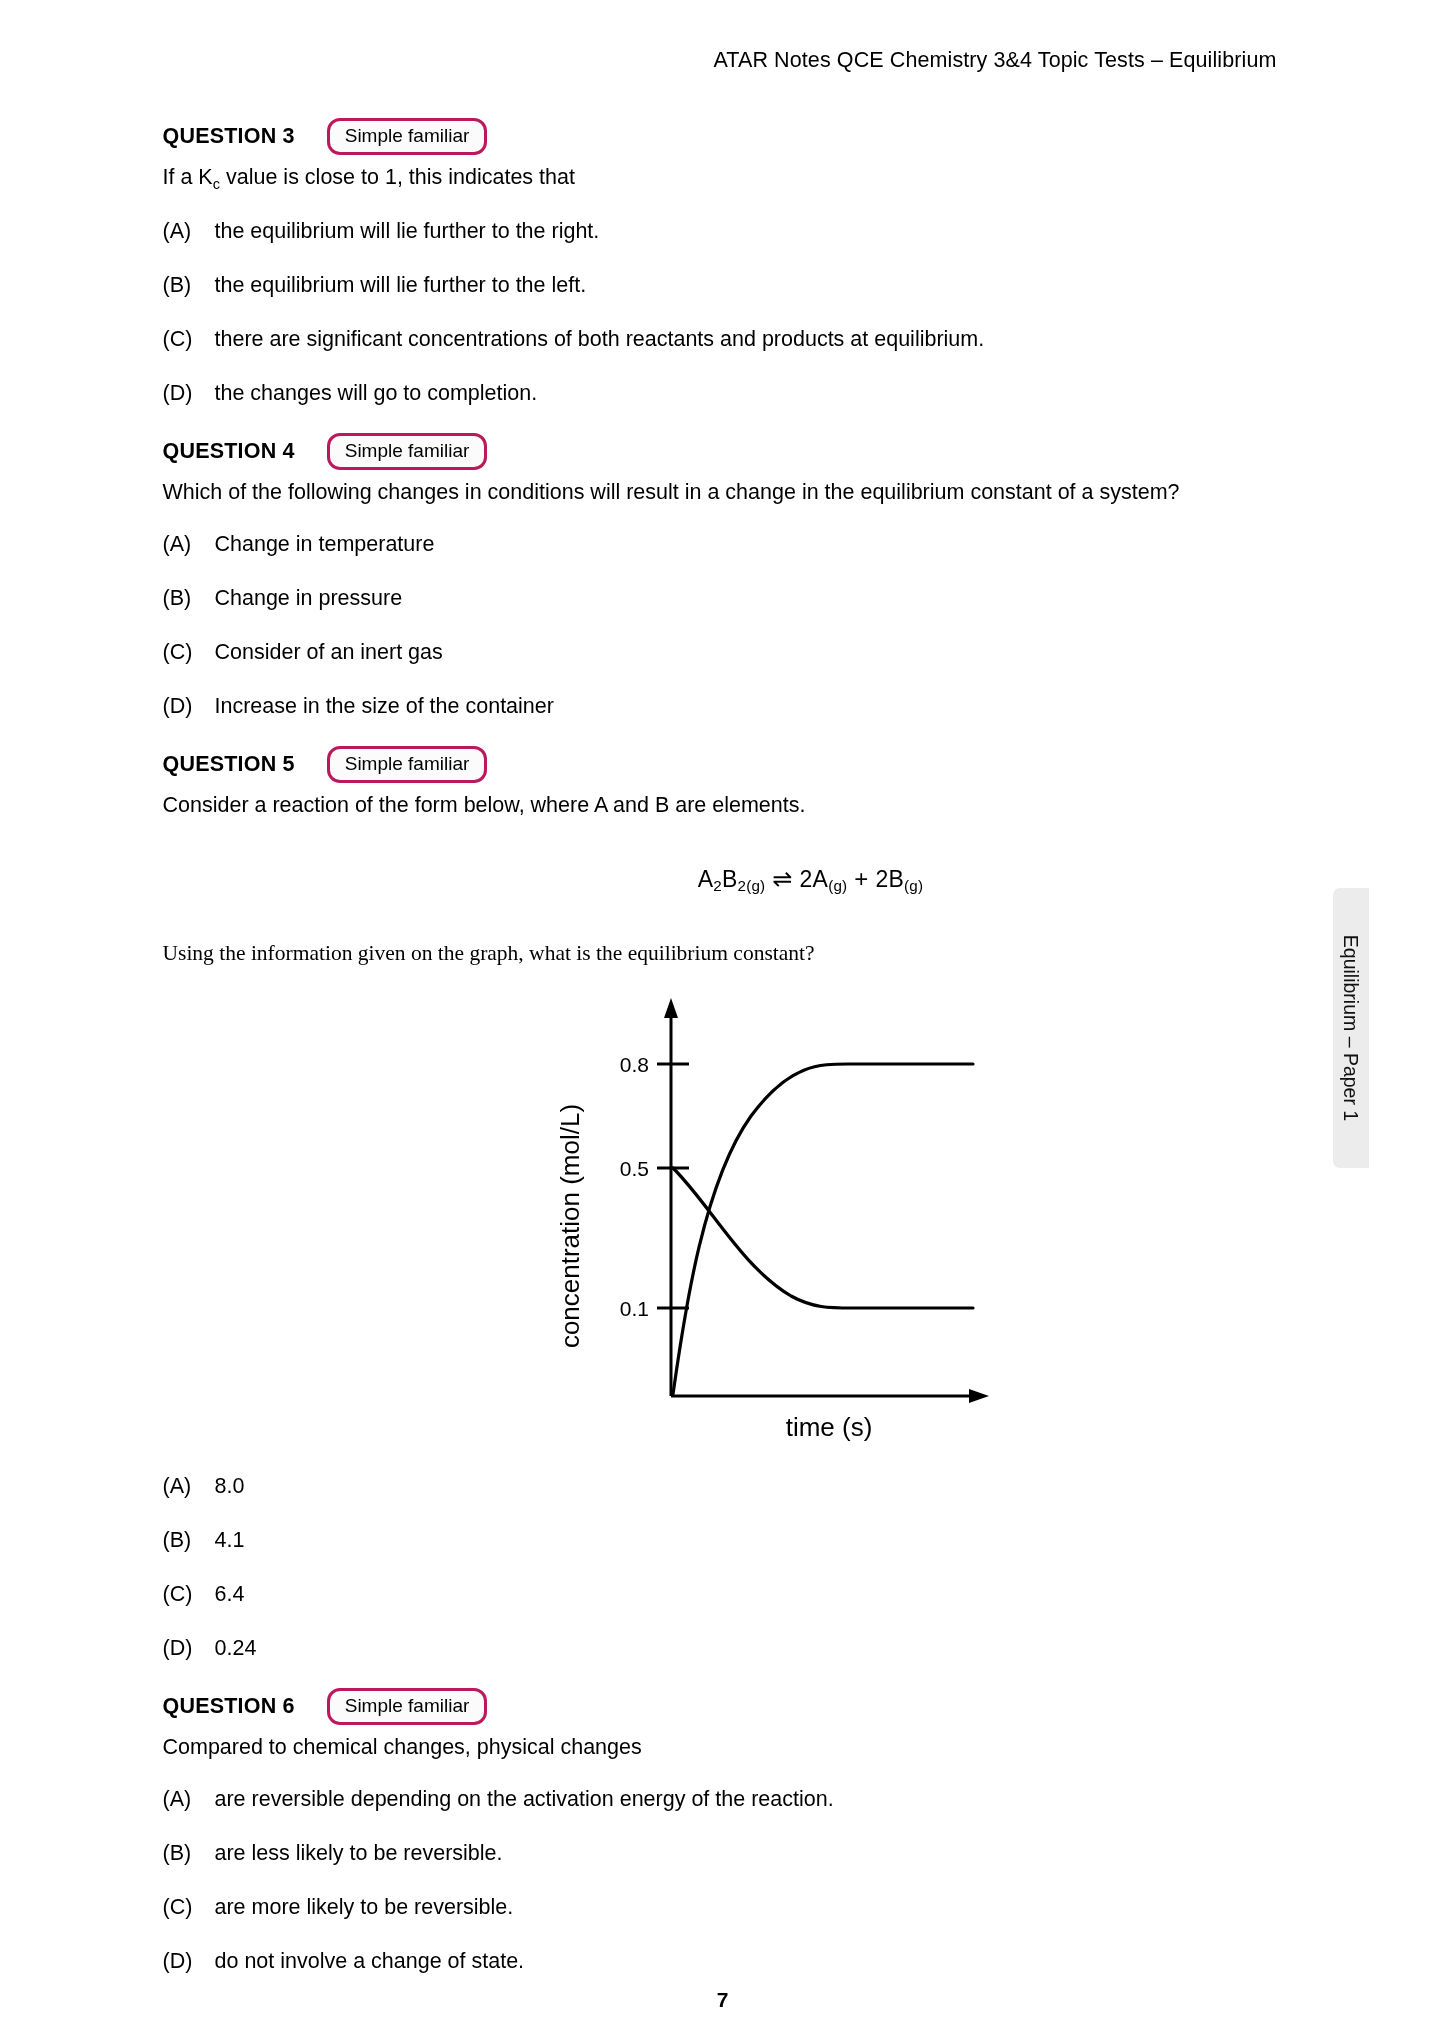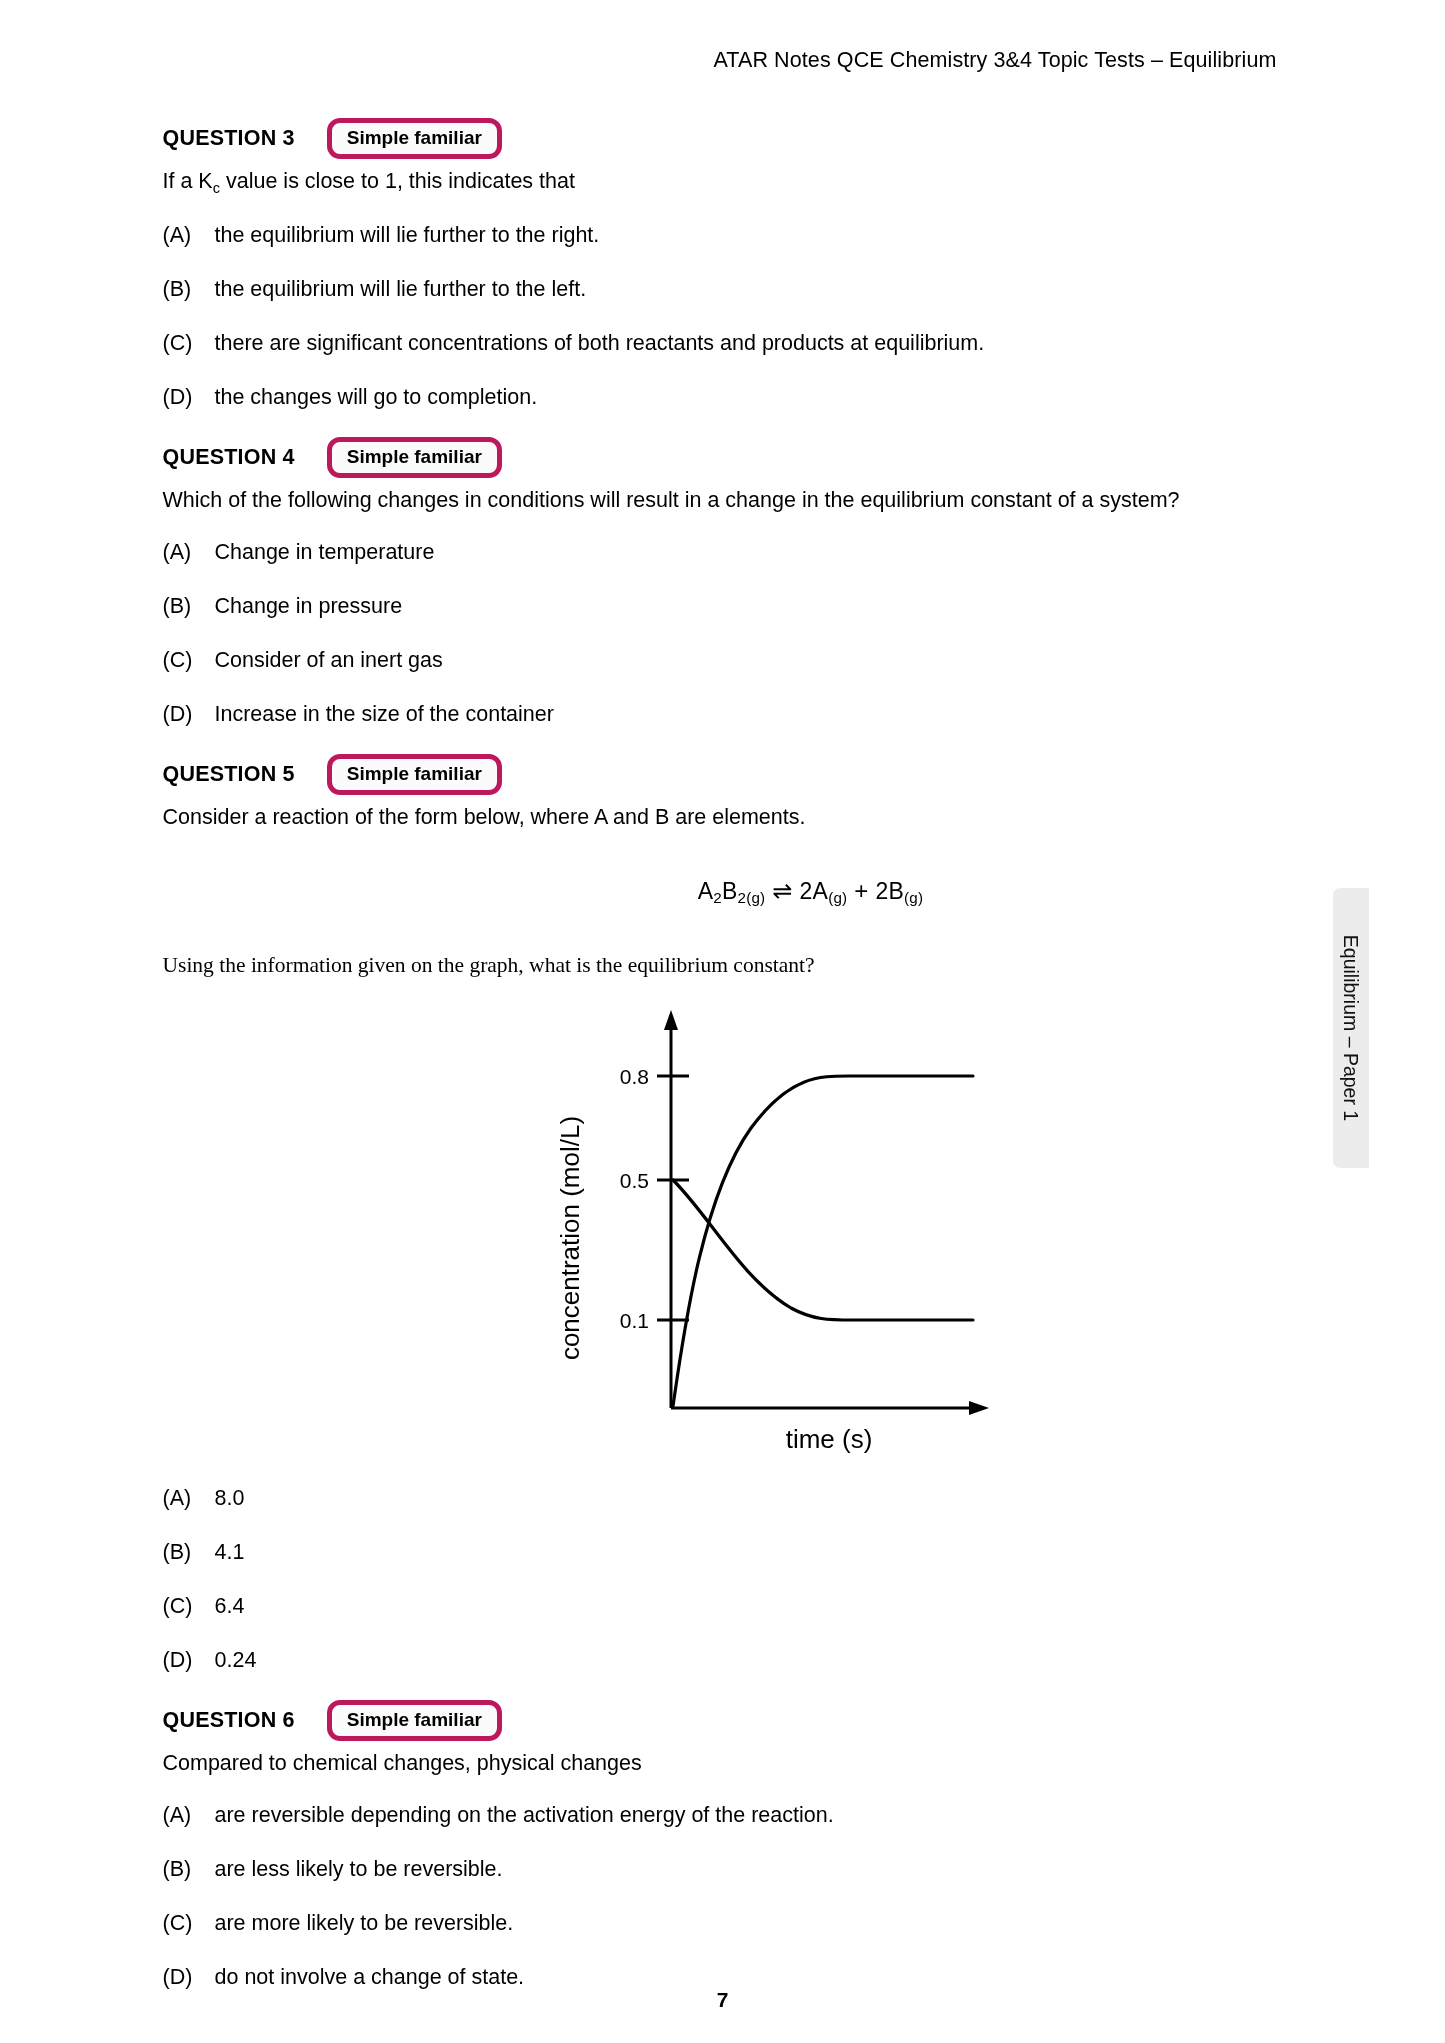--- a/index.html
+++ b/index.html
@@ -73,26 +73,26 @@
     margin-bottom: 7px;
   }
   .q-number {
     font-size: 21.5px;
     font-weight: bold;
     letter-spacing: 0.2px;
     white-space: nowrap;
   }
   .q-tag {
     display: inline-block;
-    border: 5px solid #be185d;
+    border: 3px solid #be185d;
     border-radius: 13px;
     background: #fbfbfb;
     padding: 3px 15px 4px 15px;
     font-size: 19px;
-    font-weight: bold;
+    font-weight: normal;
     line-height: 1.25;
     white-space: nowrap;
   }
   .q-stem-row {
     display: flex;
     align-items: flex-start;
     justify-content: space-between;
     gap: 24px;
   }
   .q-stem {

